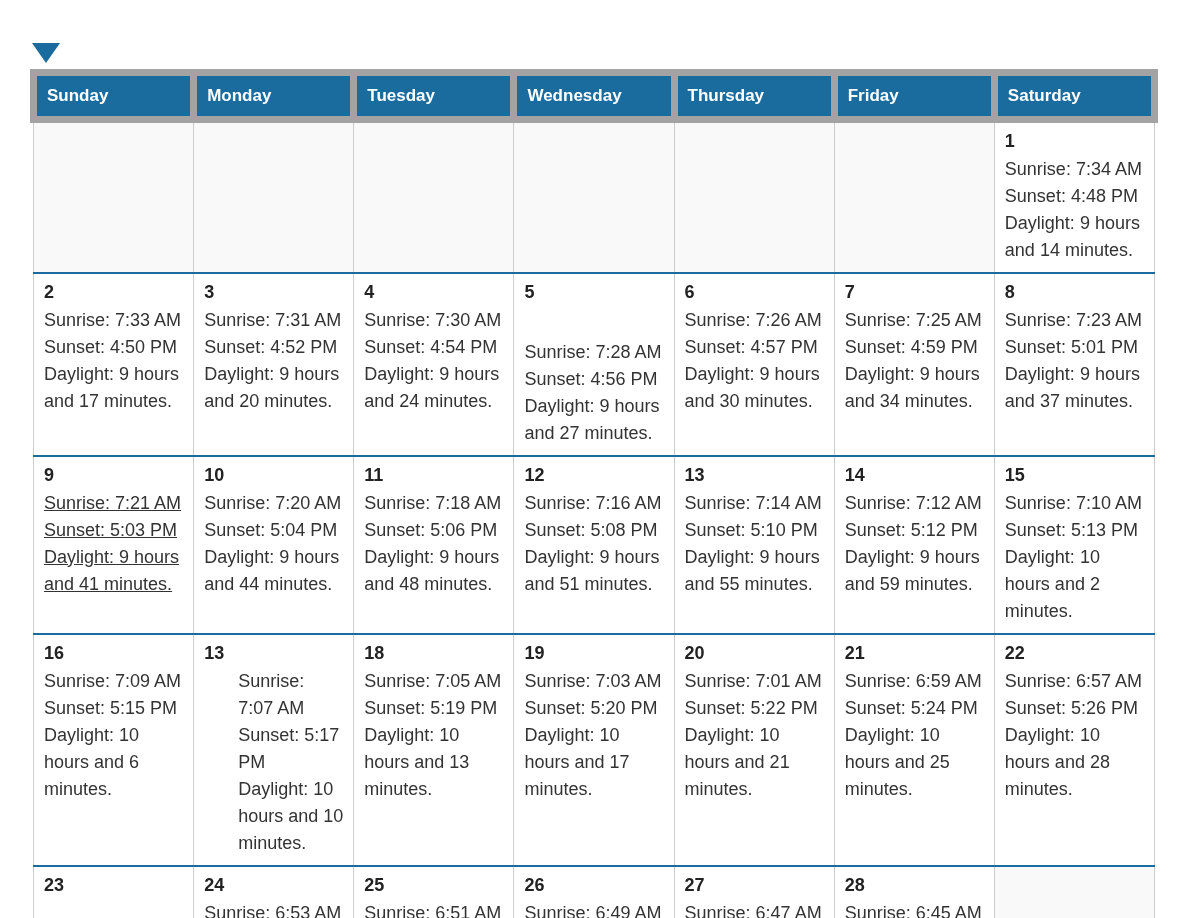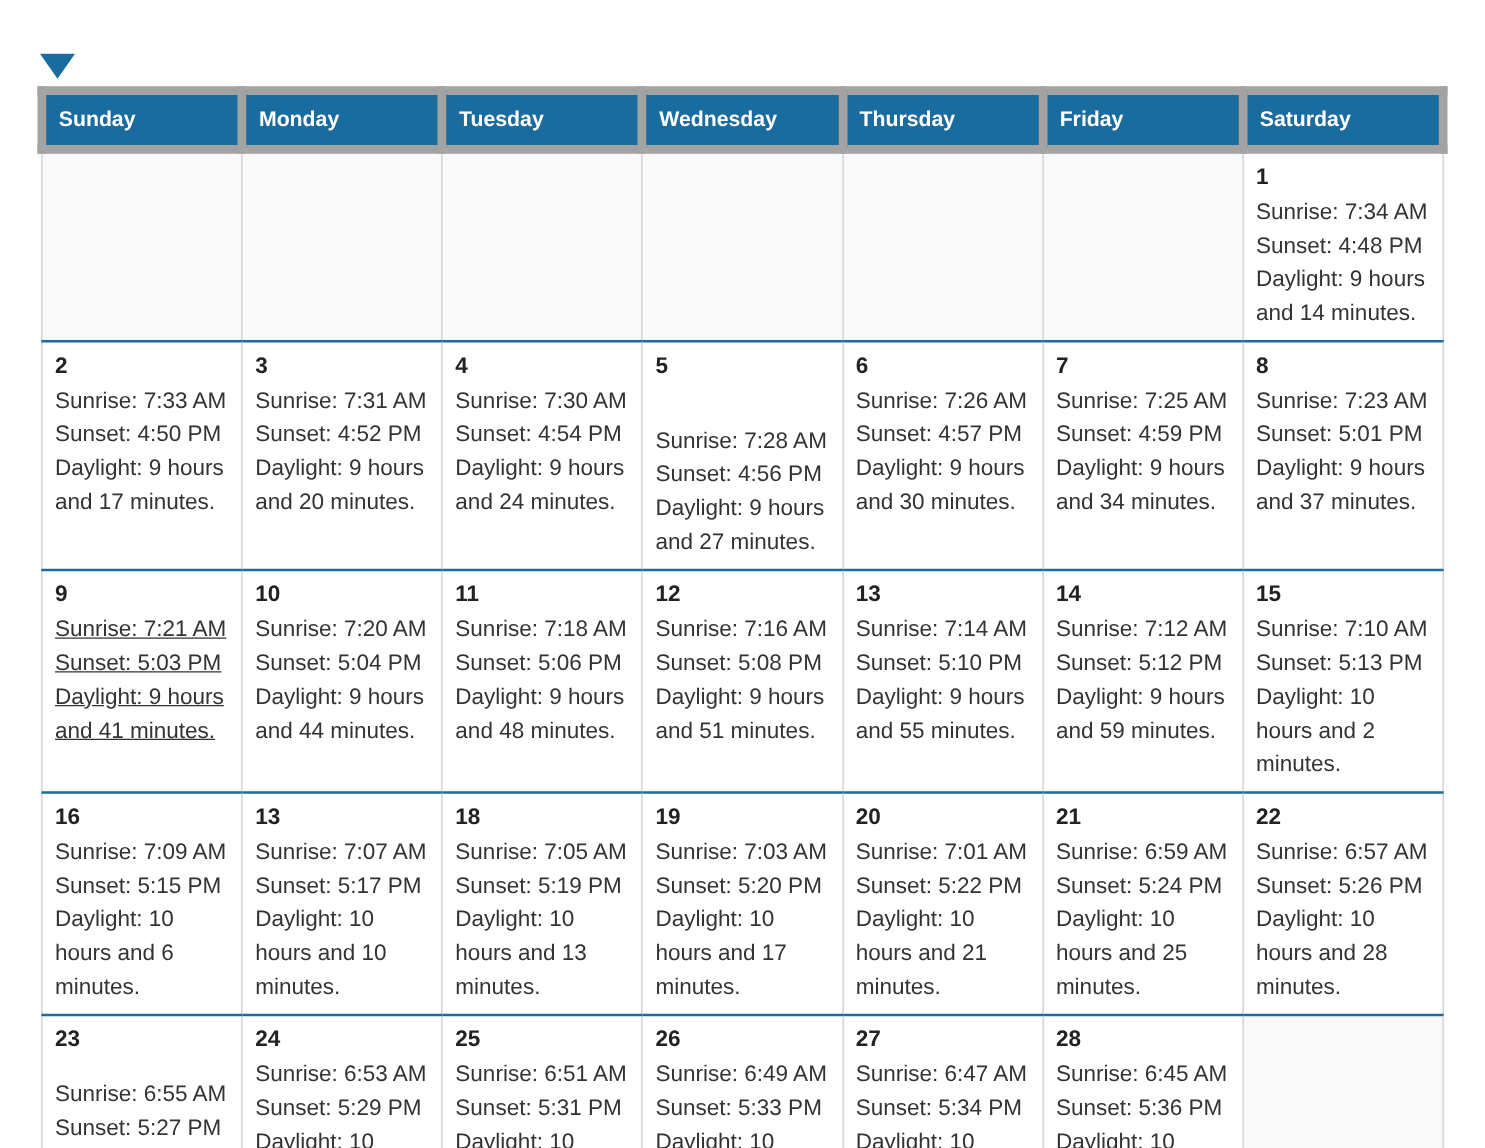--- a/index.html
+++ b/index.html
@@ -237,21 +237,21 @@
       </tr>
       <tr>
         <td>
           <span class="day-num">16</span>
           <div class="day-info" style="white-space: pre-line;">Sunrise: 7:09 AM
 Sunset: 5:15 PM
 Daylight: 10 hours and 6 minutes.</div>
         </td>
         <td>
           <span class="day-num">13</span>
-          <div class="day-info" style="white-space: pre-line;">Sunrise: 7:07 AM
+          <div class="day-info" style="white-space: pre-line; margin-left: 34px;">Sunrise: 7:07 AM
 Sunset: 5:17 PM
 Daylight: 10 hours and 10 minutes.</div>
         </td>
         <td>
           <span class="day-num">18</span>
           <div class="day-info" style="white-space: pre-line;">Sunrise: 7:05 AM
 Sunset: 5:19 PM
 Daylight: 10 hours and 13 minutes.</div>
         </td>
         <td>

